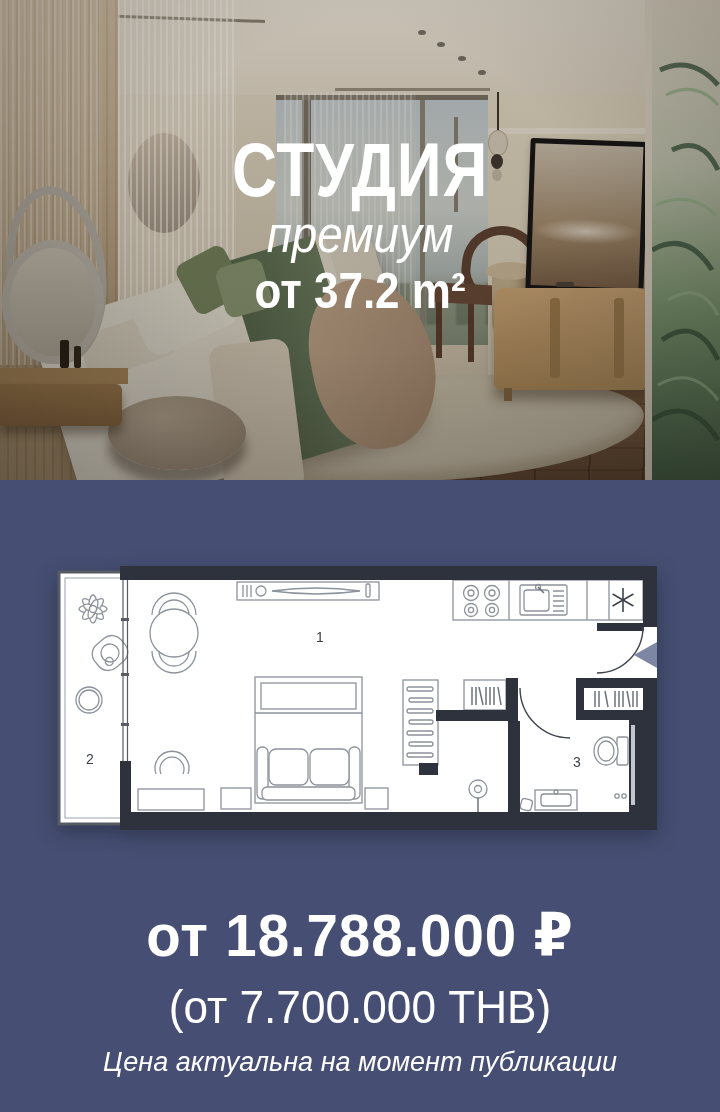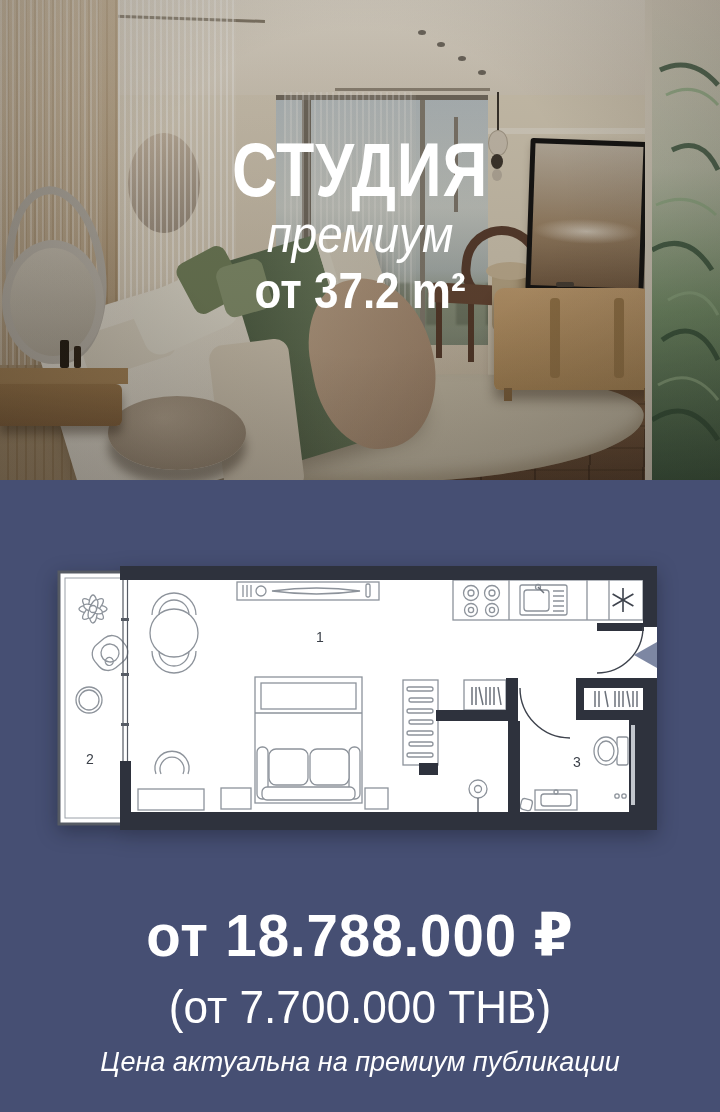--- a/index.html
+++ b/index.html
@@ -375,15 +375,15 @@
     <path d="M463 125 A 50 50 0 0 0 513 175" class="arc"></path>
     <polygon points="600,79 600,105 577,92" fill="var(--c-entrance-arrow)"></polygon>
 
     <text x="259" y="79" class="lbl">1</text>
     <text x="29" y="201" class="lbl">2</text>
     <text x="516" y="204" class="lbl">3</text>
   </svg>
 
   <div class="price-line price-rub">от 18.788.000 ₽</div>
   <div class="price-line price-thb">(от 7.700.000 THB)</div>
-  <div class="price-line price-note">Цена актуальна на премиум публикации</div>
+  <div class="price-line price-note">Цена актуальна на момент публикации</div>
 
 </div>
 
 </body></html>

